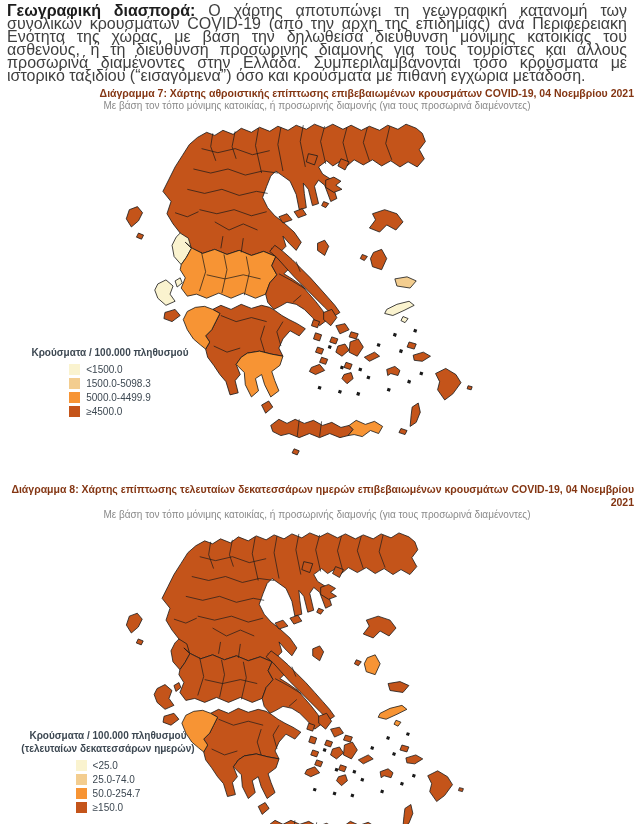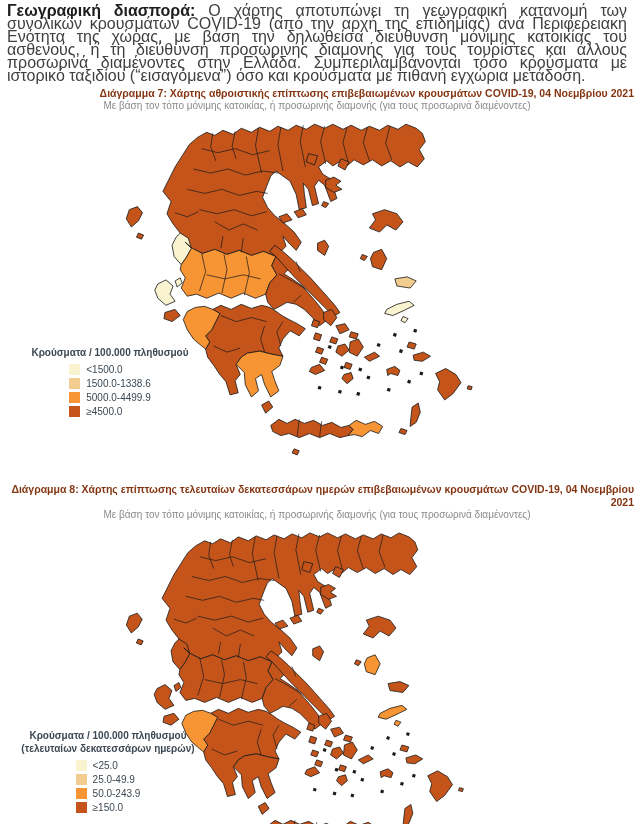--- a/index.html
+++ b/index.html
@@ -91,21 +91,21 @@
         </svg>
       <div class="legend" style="left:8px;top:236px;width:204px;">
         <div class="ltitle">Κρούσματα / 100.000 πληθυσμού</div>
         <div class="litems">
           <div class="lrow">
               <span class="sw" style="background: rgb(250, 243, 207);"></span>
               <span class="ltxt">&lt;1500.0</span>
             </div>
           <div class="lrow">
               <span class="sw" style="background: rgb(243, 205, 143);"></span>
-              <span class="ltxt">1500.0-1338.6</span>
+              <span class="ltxt">1500.0-5098.3</span>
             </div>
           <div class="lrow">
               <span class="sw" style="background: rgb(247, 148, 52);"></span>
               <span class="ltxt">5000.0-4499.9</span>
             </div>
           <div class="lrow">
               <span class="sw" style="background: rgb(196, 84, 26);"></span>
               <span class="ltxt">≥4500.0</span>
             </div>
         </div>
@@ -177,25 +177,25 @@
       <div class="legend" style="left:0px;top:210px;width:216px;">
         <div class="ltitle">Κρούσματα / 100.000 πληθυσμού</div>
         <div class="ltitle">(τελευταίων δεκατεσσάρων ημερών)</div>
         <div class="litems">
           <div class="lrow">
               <span class="sw" style="background: rgb(250, 243, 207);"></span>
               <span class="ltxt">&lt;25.0</span>
             </div>
           <div class="lrow">
               <span class="sw" style="background: rgb(243, 205, 143);"></span>
-              <span class="ltxt">25.0-49.9</span>
+              <span class="ltxt">25.0-74.0</span>
             </div>
           <div class="lrow">
               <span class="sw" style="background: rgb(247, 148, 52);"></span>
-              <span class="ltxt">50.0-243.9</span>
+              <span class="ltxt">50.0-254.7</span>
             </div>
           <div class="lrow">
               <span class="sw" style="background: rgb(196, 84, 26);"></span>
               <span class="ltxt">≥150.0</span>
             </div>
         </div>
       </div>
     </div>
   </section>
 

